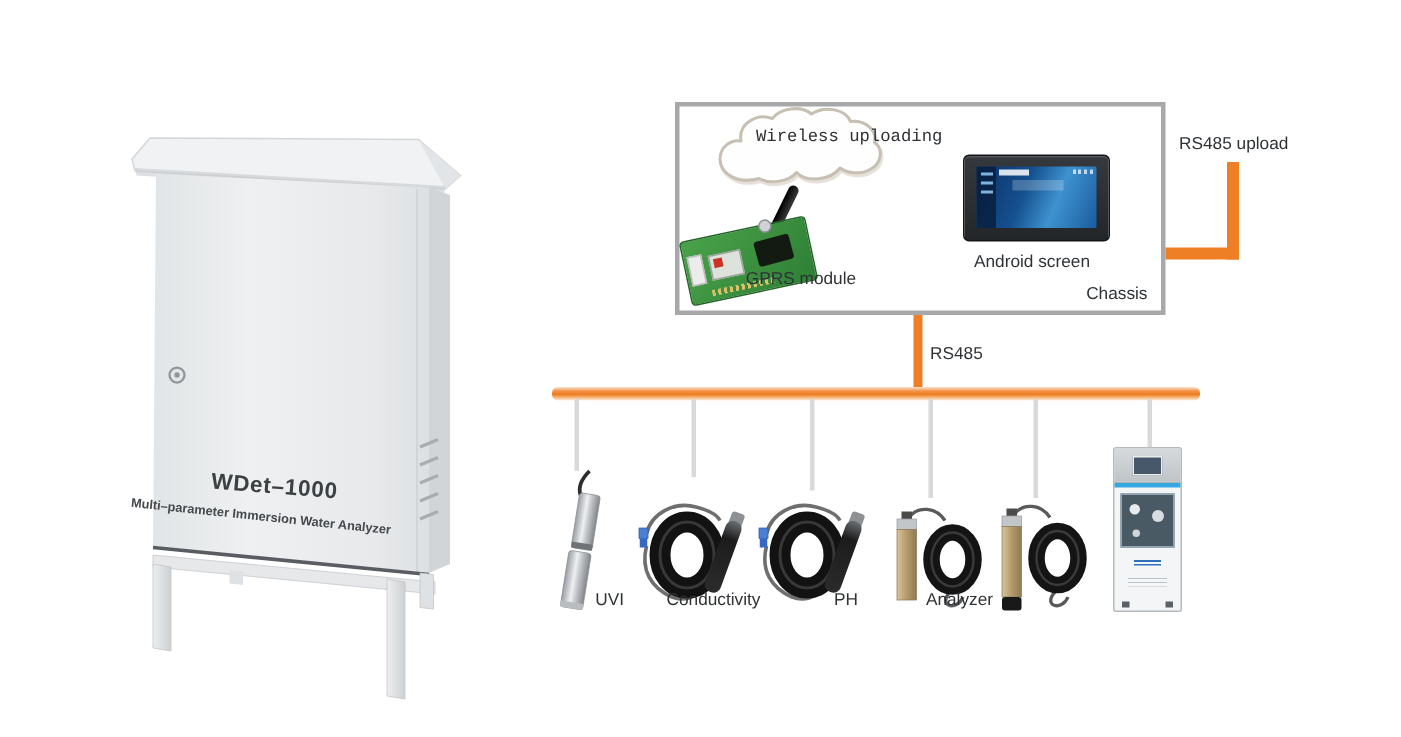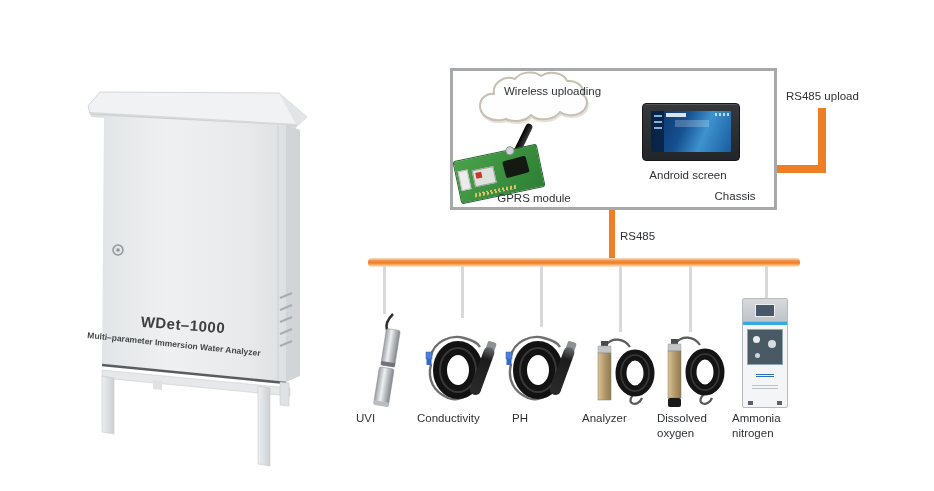--- a/index.html
+++ b/index.html
@@ -1,20 +1,20 @@
 <!DOCTYPE html>
 <html><head>
 <meta charset="utf-8">
 <style>
   html,body{margin:0;padding:0;background:#fff;}
   .stage{position:relative;width:934px;height:491px;background:#fff;overflow:hidden;
          font-family:"Liberation Sans",sans-serif;color:#2f3235;}
   .abs{position:absolute;}
   .lbl{position:absolute;font-size:11.5px;color:#2f3235;white-space:nowrap;}
-  .slabel{position:absolute;top:411px;font-size:11.5px;color:#2f3235;text-align:left;line-height:1.28;}
+  .slabel{position:absolute;top:393px;font-size:11.5px;color:#2f3235;text-align:right;line-height:1.28;}
 
   
   .chassis-box{left:450px;top:68px;width:327px;height:142px;border:3px solid #a6a8aa;box-sizing:border-box;background:#fff;}
   .bus{left:368px;top:258px;width:432px;height:9px;border-radius:4px;
        background:linear-gradient(180deg,#fbe3cc 0%,#f2924a 30%,#ee7d20 55%,#f7bb85 80%,#fdeede 100%);}
   .rs485-v{left:609px;top:210px;width:6px;height:49px;background:#ef7f25;}
   .up-v{left:818px;top:108px;width:8px;height:65px;background:#ef7f25;}
   .up-h{left:777px;top:165px;width:49px;height:8px;background:#ef7f25;}
   .drop{position:absolute;width:3px;background:#d9d9d9;top:266px;}
 
@@ -111,49 +111,49 @@
     <polygon points="200,308 212,310 212,388 200,386" fill="url(#legG)" stroke="#c0c3c6" stroke-width="0.5"></polygon>
   </svg>
   <div class="cab-model">WDet–1000</div>
   <div class="cab-sub">Multi–parameter Immersion Water Analyzer</div>
 
   <div class="abs chassis-box"></div>
 
   <svg class="abs" style="left:476px;top:71px;filter:drop-shadow(1px 2px 0 rgba(180,170,150,.35));" width="112" height="54" viewBox="0 0 112 54">
     <path d="M30 48 C16 52 4 45 4 35 C4 27 11 22 18 23 C16 12 28 4 39 8 C44 1 58 -1 65 5 C74 -1 88 2 91 10 C101 9 109 16 107 24 C113 28 112 38 104 42 C97 46 88 44 84 41 C78 49 62 51 55 44 C50 50 38 52 30 48 Z" fill="#fefefe" stroke="#c7bfb2" stroke-width="2" stroke-linejoin="round"></path>
   </svg>
-  <div class="lbl" style="left:504px;top:85px;">Wireless uploading</div>
+  <div class="lbl" style="left:504px;top:85px;font-family:Liberation Mono, monospace;">Wireless uploading</div>
 
   <div class="abs antenna"></div>
   <div class="abs pcb">
     <div class="pcb-ant"></div>
     <div class="pcb-conn"></div>
     <div class="pcb-shield">
         <div class="pcb-red"></div>
       </div>
     <div class="pcb-chip"></div>
     <div class="pcb-pins"></div>
   </div>
-  <div class="lbl" style="left:474px;top:192px;width:120px;text-align:center;">GPRS module</div>
+  <div class="lbl" style="left:474px;top:180px;width:120px;text-align:center;">GPRS module</div>
 
   <div class="abs tablet">
     <div class="tablet-screen">
       <div class="scr-side">
           <i></i>
           <i></i>
           <i></i>
         </div>
       <div class="scr-top"></div>
       <div class="scr-band"></div>
       <div class="scr-dots"></div>
     </div>
   </div>
   <div class="lbl" style="left:638px;top:169px;width:100px;text-align:center;">Android screen</div>
 
-  <div class="lbl" style="left:705px;top:190px;width:60px;text-align:center;">Chassis</div>
+  <div class="lbl" style="left:705px;top:190px;width:60px;text-align:right;">Chassis</div>
 
   <div class="abs up-v"></div>
   <div class="abs up-h"></div>
   <div class="lbl" style="left:786px;top:90px;">RS485 upload</div>
 
   <div class="abs rs485-v"></div>
   <div class="lbl" style="left:620px;top:230px;">RS485</div>
   <div class="abs bus"></div>
 
   <div class="drop" style="left:383px;height:48px;"></div>
@@ -254,16 +254,14 @@
     <div class="amm-logo"></div>
     <div class="amm-text"></div>
     <div class="amm-foot1"></div>
       <div class="amm-foot2"></div>
   </div>
 
   <div class="slabel" style="left:356px;width:60px;">UVI</div>
   <div class="slabel" style="left:417px;width:90px;">Conductivity</div>
   <div class="slabel" style="left:512px;width:60px;">PH</div>
   <div class="slabel" style="left:582px;width:80px;">Analyzer</div>
-  <div class="slabel" style="left:657px;width:70px;">Dissolved oxygen</div>
-  <div class="slabel" style="left:732px;width:70px;">Ammonia nitrogen</div>
 
 </div>
 
 </body></html>

